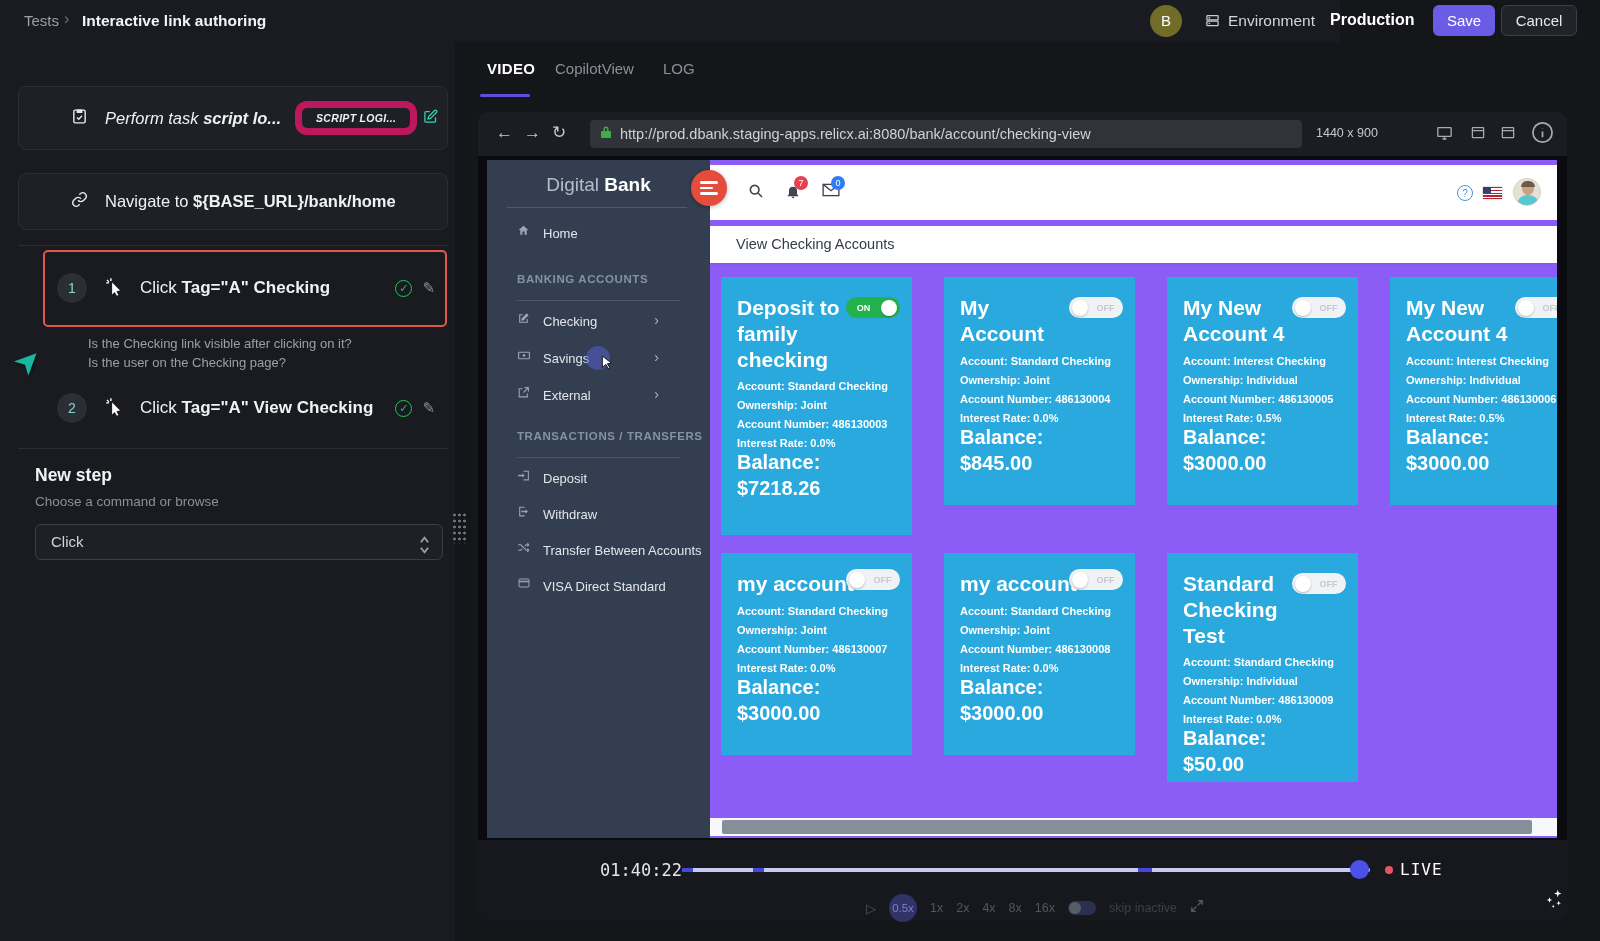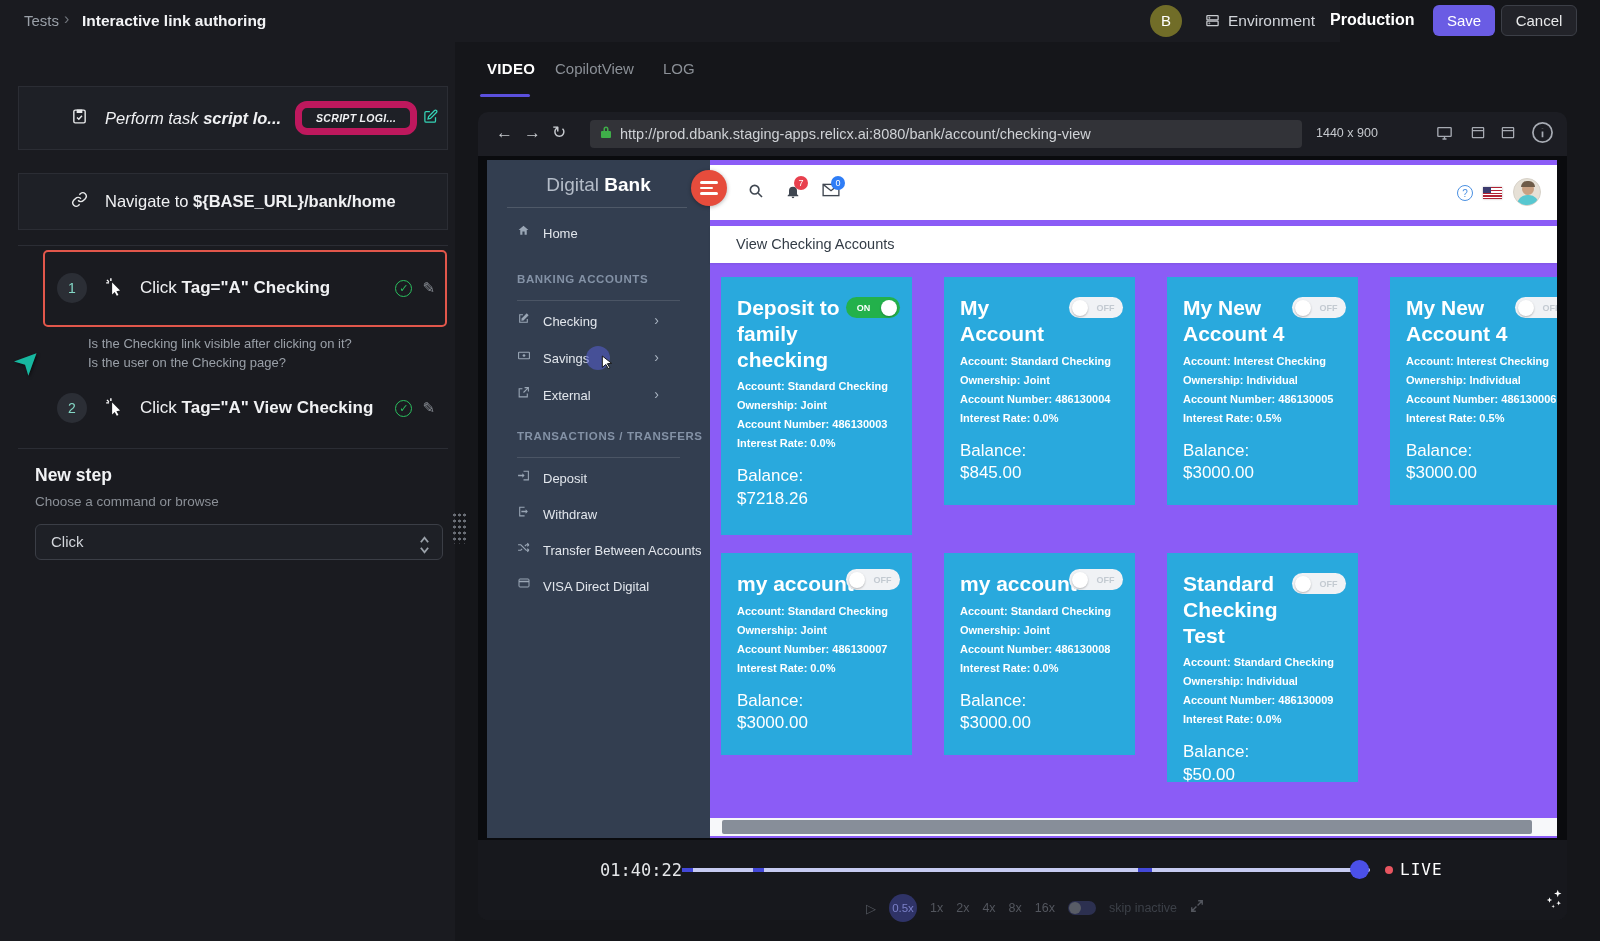--- a/index.html
+++ b/index.html
@@ -16,21 +16,21 @@
     background:#716d28; color:#fff; text-align:center; line-height:32px; font-size:15px; }
   #env-icon { position:absolute; left:1205px; top:13px; color:#c9ccd0; }
   #env-label { position:absolute; left:1228px; top:12px; color:#d2d5da; font-size:15.5px; }
   #env-value { position:absolute; left:1330px; top:11px; color:#fff; font-weight:bold; font-size:16px; }
   .btn { position:absolute; top:5px; height:31px; border-radius:6px; font-size:15px; text-align:center; cursor:pointer; }
   #save-btn { left:1433px; width:62px; background:#6a5ce4; color:#fff; line-height:31px; }
   #cancel-btn { left:1501px; width:76px; background:#222329; border:1px solid #3c3f47; color:#e8e9ea; line-height:29px; }
 
   
   #left-panel { position:absolute; left:0; top:42px; width:455px; height:899px; background:#1a1b20; }
-  .stepcard { position:absolute; left:18px; width:430px; background:#1e2026; border:1px solid #2b2d34; border-radius:0; }
+  .stepcard { position:absolute; left:18px; width:430px; background:#1e2026; border:1px solid #2b2d34; border-radius:8px; }
   .srow { display:flex; align-items:center; height:100%; }
   .sicon { margin-left:52px; width:20px; color:#e8e9ea; flex:0 0 auto; }
   .stext { margin-left:14px; color:#f0f1f3; font-size:16.5px; white-space:nowrap; }
   .hairline { position:absolute; left:18px; width:430px; height:1px; background:#2b2d34; }
   #task-card { top:44px; height:64px; }
   #task-card .stext { font-style:italic; }
   .pill { margin-left:14px; border:7px solid #be185d; border-radius:12px; color:#f0f1f3;
     font-size:10.5px; font-weight:bold; font-style:italic; padding:4px 14px; letter-spacing:.3px; white-space:nowrap; }
   .teal { color:#35d4b6; }
   #nav-card { top:131px; height:57px; }
@@ -115,21 +115,21 @@
   #bank-avatar .hair { position:absolute; left:7px; top:2px; width:14px; height:6px; border-radius:7px 7px 0 0; background:#6e5b48; }
   #bank-avatar .shirt { position:absolute; left:3px; top:16px; width:22px; height:14px; border-radius:10px 10px 0 0; background:#58c7d0; }
   #bank-titlebar { position:absolute; left:0; top:66px; width:847px; height:37px; background:#fff; box-shadow:0 1px 2px rgba(0,0,0,.08); }
   #bank-pagetitle { position:absolute; left:26px; top:10px; color:#333c46; font-size:14.5px; }
   #bank-content { position:absolute; left:0; top:103px; width:847px; height:575px; }
 
   .acct-card { position:absolute; background:#29a9dd; color:#fff; padding:18px 16px; cursor:pointer; }
   .acct-title { font-size:21px; font-weight:bold; line-height:1.23; max-width:112px; margin-bottom:8px; }
   .acct-title.wide { max-width:170px; }
   .acct-line { font-size:11px; font-weight:bold; margin-top:7px; white-space:nowrap; }
-  .acct-balance { font-size:17px; font-weight:normal; line-height:1.3; margin-top:16px; }
+  .acct-balance { font-size:20px; font-weight:bold; line-height:1.3; }
   .toggle { position:absolute; right:12px; top:20px; width:54px; height:21px; border-radius:11px;
     display:flex; align-items:center; padding:0 3px; gap:3px; }
   .toggle .knob { width:16px; height:16px; border-radius:50%; background:#fff; box-shadow:0 1px 2px rgba(0,0,0,.25); }
   .toggle .tog-label { font-size:9px; font-weight:bold; flex:1; text-align:center; }
   .toggle.on { background:#23b14b; } .toggle.on .tog-label { color:#fff; }
   .toggle.off { background:#f0f2f5; flex-direction:row-reverse; } .toggle.off .tog-label { color:#c3cad1; }
   #hscroll-track { position:absolute; left:0px; top:555px; width:847px; height:18px; background:#f7f8fa; }
   #hscroll-thumb { position:absolute; left:12px; top:2px; width:810px; height:14px; background:#878e99; border-radius:2px; }
 
   
@@ -346,21 +346,21 @@
           <span class="bi"><svg width="13" height="13" viewBox="0 0 24 24" fill="none" stroke="currentColor" stroke-width="2">
                 <path d="M2 7h5l10 10h5M22 17l-3 3M22 17l-3-3M2 17h5l2.5-2.5M14.5 9.5L17 7h5M22 7l-3 3M22 7l-3-3"></path>
               </svg></span>
           <span class="bl">Transfer Between Accounts</span>
         </div>
         <div class="bnav-row" style="top:415px">
           <span class="bi"><svg width="14" height="12" viewBox="0 0 24 24" fill="none" stroke="currentColor" stroke-width="2">
                 <rect x="2" y="4" width="20" height="16" rx="2"></rect>
                 <path d="M2 9h20" stroke-width="3"></path>
               </svg></span>
-          <span class="bl">VISA Direct Digital</span>
+          <span class="bl">VISA Direct Standard</span>
         </div>
       </div>
 
       <div id="bank-main">
         <div id="bank-topbar">
           <span id="ic-search" class="topic"><svg width="16" height="16" viewBox="0 0 24 24" fill="none" stroke="currentColor" stroke-width="2.4">
                 <circle cx="10" cy="10" r="6.5"></circle>
                 <path d="M15 15l6 6"></path>
               </svg></span>
           <span id="ic-bell" class="topic" style="position:absolute"><svg width="16" height="17" viewBox="0 0 24 24" fill="currentColor">

